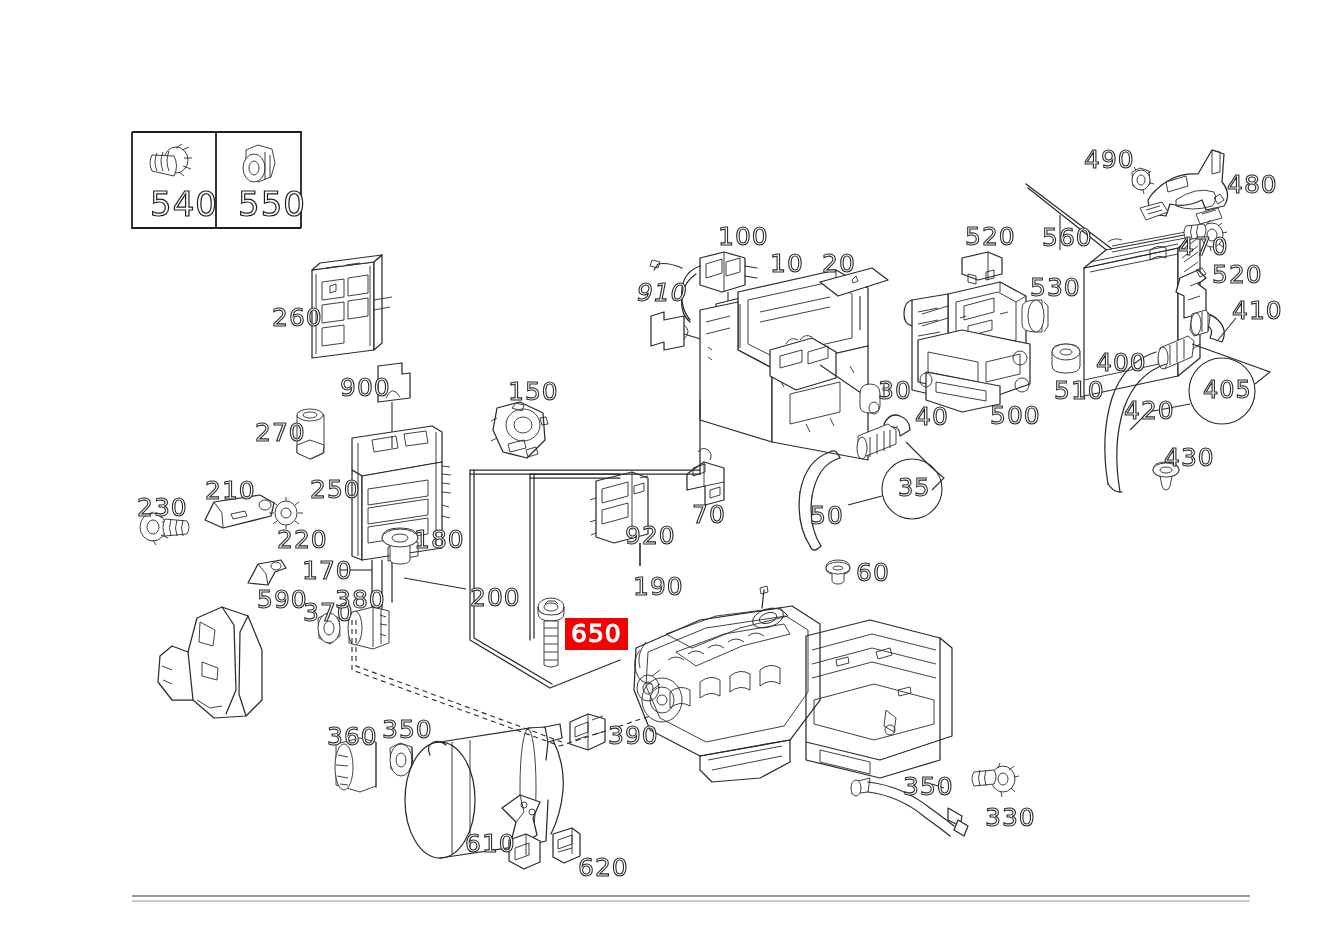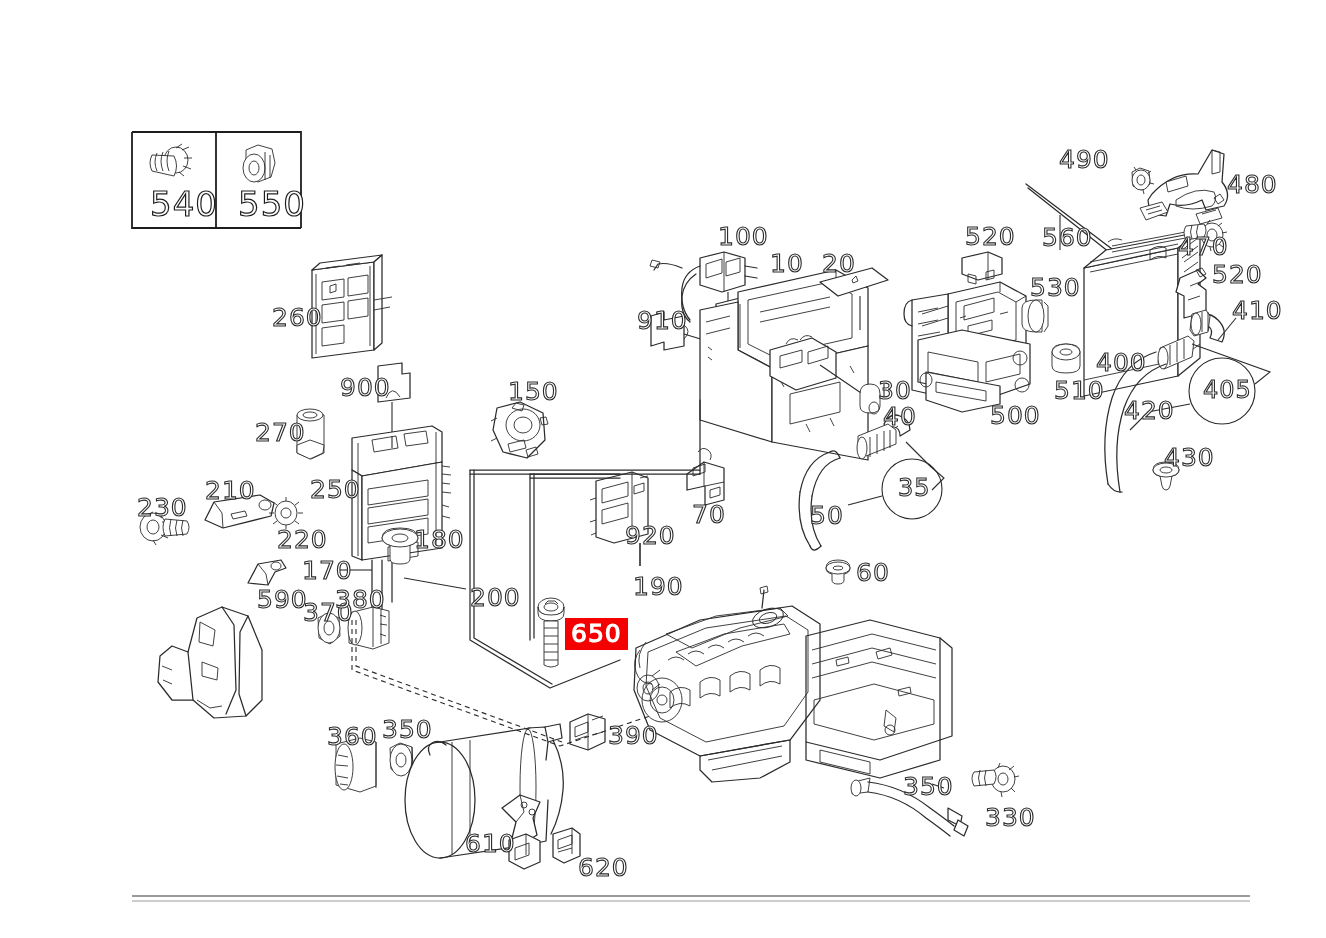--- a/index.html
+++ b/index.html
@@ -568,40 +568,40 @@
       <path class="thin" d="M980,770 q-3,8 0,16 M986,770 q-3,8 0,16"></path>
     </g>
 
     <line x1="132" y1="896" x2="1250" y2="896" stroke="#9a9a9a" stroke-width="2"></line>
     <line x1="132" y1="901" x2="1250" y2="901" stroke="#bdbdbd" stroke-width="1.5"></line>
   </svg>
 
   <div id="callout-layer">
       <div class="callout legend" style="left: 150px; top: 187px;">540</div>
       <div class="callout legend" style="left: 238px; top: 187px;">550</div>
-      <div class="callout" style="left: 1059px; top: 147px;">490</div>
+      <div class="callout" style="left: 1084px; top: 147px;">490</div>
       <div class="callout" style="left: 1227px; top: 172px;">480</div>
       <div class="callout" style="left: 1178px; top: 234px; text-align: right;">470</div>
       <div class="callout" style="left: 1212px; top: 262px;">520</div>
       <div class="callout" style="left: 1232px; top: 298px;">410</div>
       <div class="callout" style="left: 1096px; top: 350px;">400</div>
       <div class="callout circled" style="left: 1203px; top: 378px;">405</div>
       <div class="callout" style="left: 1124px; top: 398px;">420</div>
       <div class="callout" style="left: 1164px; top: 445px;">430</div>
       <div class="callout" style="left: 1042px; top: 225px;">560</div>
       <div class="callout" style="left: 1030px; top: 275px;">530</div>
       <div class="callout" style="left: 965px; top: 224px;">520</div>
       <div class="callout" style="left: 1054px; top: 378px;">510</div>
       <div class="callout" style="left: 990px; top: 403px;">500</div>
       <div class="callout" style="left: 718px; top: 224px;">100</div>
       <div class="callout" style="left: 770px; top: 251px;">10</div>
       <div class="callout" style="left: 822px; top: 251px;">20</div>
-      <div class="callout" style="left: 637px; top: 308px;">910</div>
+      <div class="callout" style="left: 637px; top: 280px; font-style: italic;">910</div>
       <div class="callout" style="left: 878px; top: 378px;">30</div>
-      <div class="callout" style="left: 883px; top: 404px;">40</div>
+      <div class="callout" style="left: 915px; top: 404px;">40</div>
       <div class="callout circled" style="left: 898px; top: 476px;">35</div>
       <div class="callout" style="left: 810px; top: 503px;">50</div>
       <div class="callout" style="left: 856px; top: 560px;">60</div>
       <div class="callout" style="left: 272px; top: 305px;">260</div>
       <div class="callout" style="left: 340px; top: 375px;">900</div>
       <div class="callout" style="left: 508px; top: 379px;">150</div>
       <div class="callout" style="left: 255px; top: 420px;">270</div>
       <div class="callout" style="left: 310px; top: 477px;">250</div>
       <div class="callout" style="left: 137px; top: 495px;">230</div>
       <div class="callout" style="left: 205px; top: 478px;">210</div>

